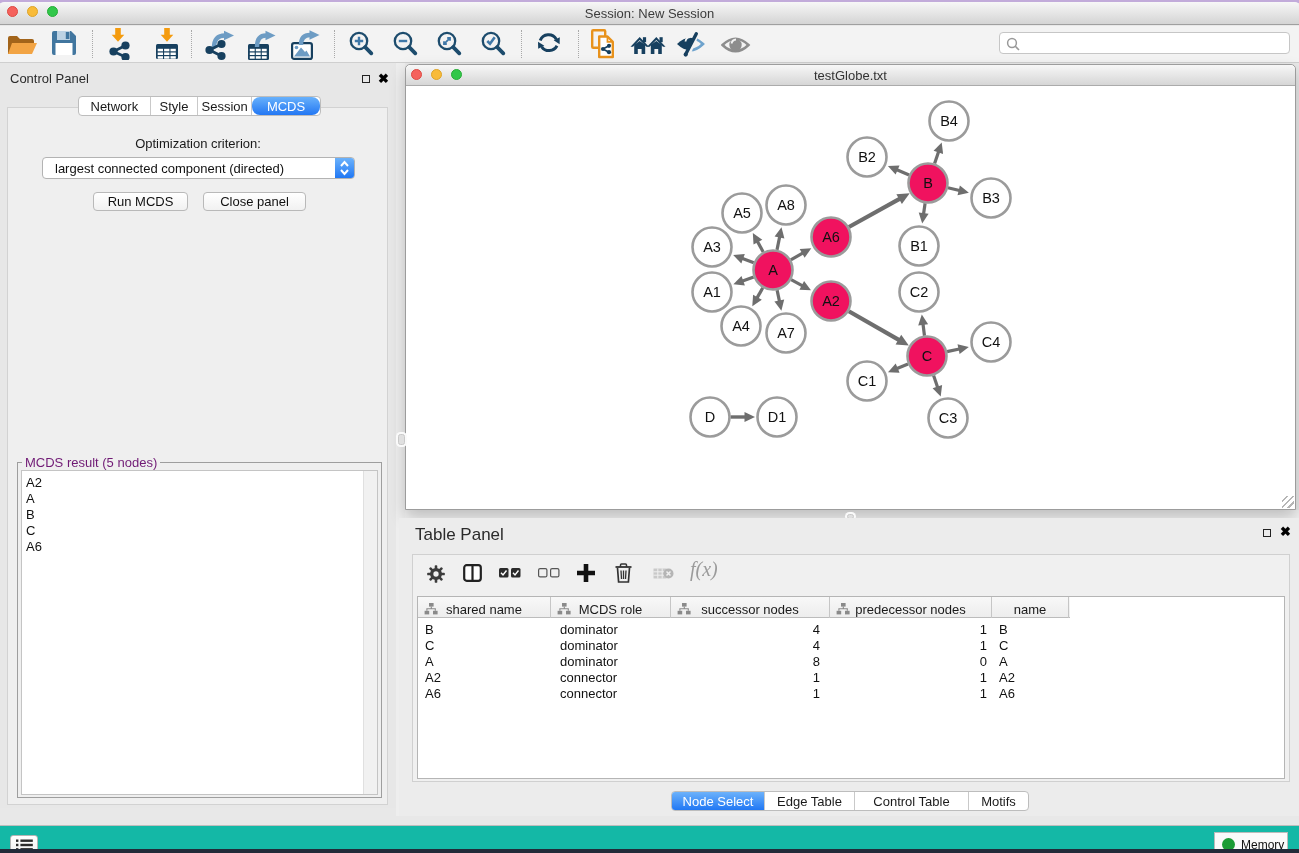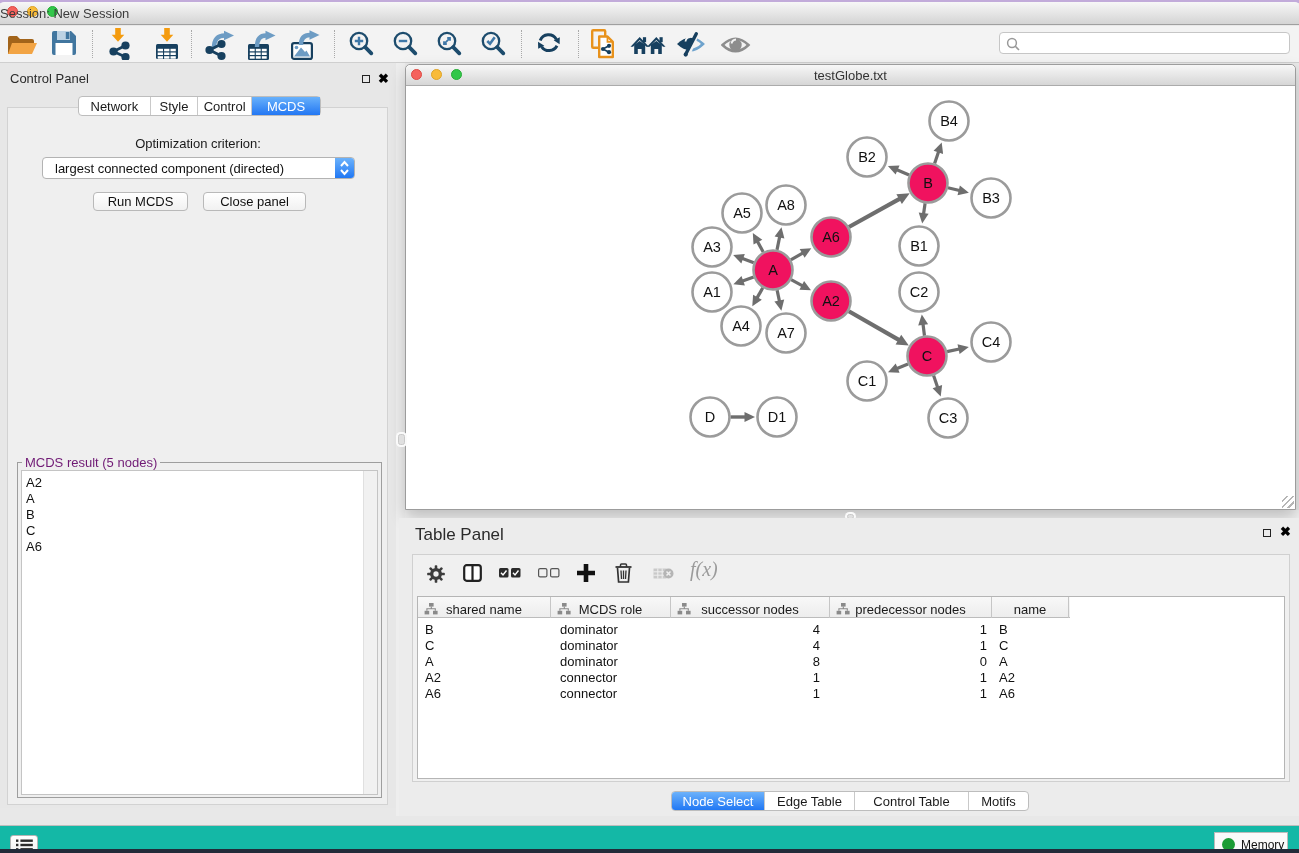--- a/index.html
+++ b/index.html
@@ -7,36 +7,36 @@
 
 #wall { left:0; top:0; width:1299px; height:3px; background:#c2abda; }
 
 #titlebar { left:0; top:2px; width:1299px; height:23px;
   background:linear-gradient(#f7f7f7,#d4d4d4);
   border-bottom:1px solid #9f9f9f; border-radius:4px 4px 0 0; }
 .tl { position:absolute; width:11px; height:11px; border-radius:50%; top:4px; }
 #titlebar .t1 { left:7px;  background:#f5625d; border:1px solid #dd4a43; }
 #titlebar .t2 { left:27px; background:#f8bb39; border:1px solid #dea428; }
 #titlebar .t3 { left:47px; background:#32c74a; border:1px solid #27ad37; }
-#apptitle { left:0; top:6px; width:1299px; font-size:13px; color:#3c3c3c; }
+#apptitle { left:0; top:6px; width:1299px; text-align:center; font-size:13px; color:#3c3c3c; }
 
 #toolbar { left:0; top:26px; width:1299px; height:37px; background:#f3f3f3; border-bottom:1px solid #cfcfcf; }
 .sep { position:absolute; top:4px; height:28px; width:0; border-left:1px dotted #a9a9a9; }
 .ticon { position:absolute; }
 #search { position:absolute; left:999px; top:6px; width:291px; height:22px; background:#fff; border:1px solid #c6c6c6; border-radius:4px; }
 
 #cpanel { left:0; top:63px; width:396px; height:745px; background:#e7e7e7; }
 #cpanel-hdr { left:10px; top:8px; font-size:13px; color:#2b2b2b; }
 .winbtn-sq { position:absolute; width:8px; height:8px; border:1.4px solid #222; }
 .winbtn-x  { position:absolute; font-size:13px; color:#000; font-weight:bold; }
 #cp-inner { left:7px; top:44px; width:381px; height:698px; background:#efefef; border:1px solid #d2d2d2; }
 #tabs { left:78px; top:33px; width:243px; height:20px; background:#fff; border:1px solid #bdbdbd; border-radius:4px; display:flex; }
 #tabs div { font-size:13px; color:#1a1a1a; text-align:center; line-height:19px; border-right:1px solid #c9c9c9; }
 #tabs .t-net { width:80px; } #tabs .t-sty { width:53px; } #tabs .t-sel { width:60px; }
-#tabs .t-mcds { width:76px; border-right:none; background:linear-gradient(#68b1fb,#2377f3); color:#fff; border-radius:0; }
+#tabs .t-mcds { width:76px; border-right:none; background:linear-gradient(#68b1fb,#2377f3); color:#fff; border-radius:8px; }
 #optlab { left:0; top:73px; width:396px; text-align:center; font-size:13px; color:#1a1a1a; }
 #dropdown { left:42px; top:94px; width:313px; height:22px; background:#fff; border:1px solid #b3b3b3; border-radius:4px; }
 #dropdown span { position:absolute; left:12px; top:3px; font-size:13px; color:#111; }
 #dd-step { position:absolute; right:0; top:0; width:19px; height:20px; border-radius:0 3px 3px 0; background:linear-gradient(#6cb2fb,#2178f4); }
 .btn { position:absolute; height:19px; background:linear-gradient(#ffffff,#f1f1f1); border:1px solid #b9b9b9; border-radius:4px; font-size:13px; color:#111; text-align:center; line-height:17px; }
 #groupbox { left:17px; top:399px; width:365px; height:336px; border:1px solid #9e9e9e; }
 #gb-label { position:absolute; left:4px; top:-8px; background:#efefef; padding:0 3px; font-size:13px; color:#701a75; }
 #listbox { position:absolute; left:3px; top:7px; width:357px; height:325px; background:#fff; border:1px solid #c4c4c4; }
 #listbox .item { position:absolute; left:4px; font-size:13px; color:#111; }
 #sbtrack { position:absolute; right:0; top:0; width:14px; height:100%; background:#f1f1f1; border-left:1px solid #e0e0e0; }
@@ -236,21 +236,21 @@
  </div>
 </div>
 <div class="abs" id="cpanel">
  <div class="abs" id="cpanel-hdr">Control Panel</div>
  <div class="winbtn-sq" style="left:362px;top:12px"></div>
  <div class="winbtn-x" style="left:378px;top:8px">✖</div>
  <div class="abs" id="cp-inner"></div>
  <div class="abs" id="tabs">
       <div class="t-net">Network</div>
       <div class="t-sty">Style</div>
-      <div class="t-sel">Control</div>
+      <div class="t-sel">Session</div>
       <div class="t-mcds">MCDS</div>
     </div>
  <div class="abs" id="dropdown">
       <span>largest connected component (directed)</span>
    <div id="dd-step">
      <svg style="position:absolute;left:3px;top:2px" width="13" height="16" viewBox="0 0 13 16">
        <path d="M3 6 L6.5 2 L10 6" fill="none" stroke="#fff" stroke-width="2"></path>
        <path d="M3 10 L6.5 14 L10 10" fill="none" stroke="#fff" stroke-width="2"></path>
      </svg>
    </div>

